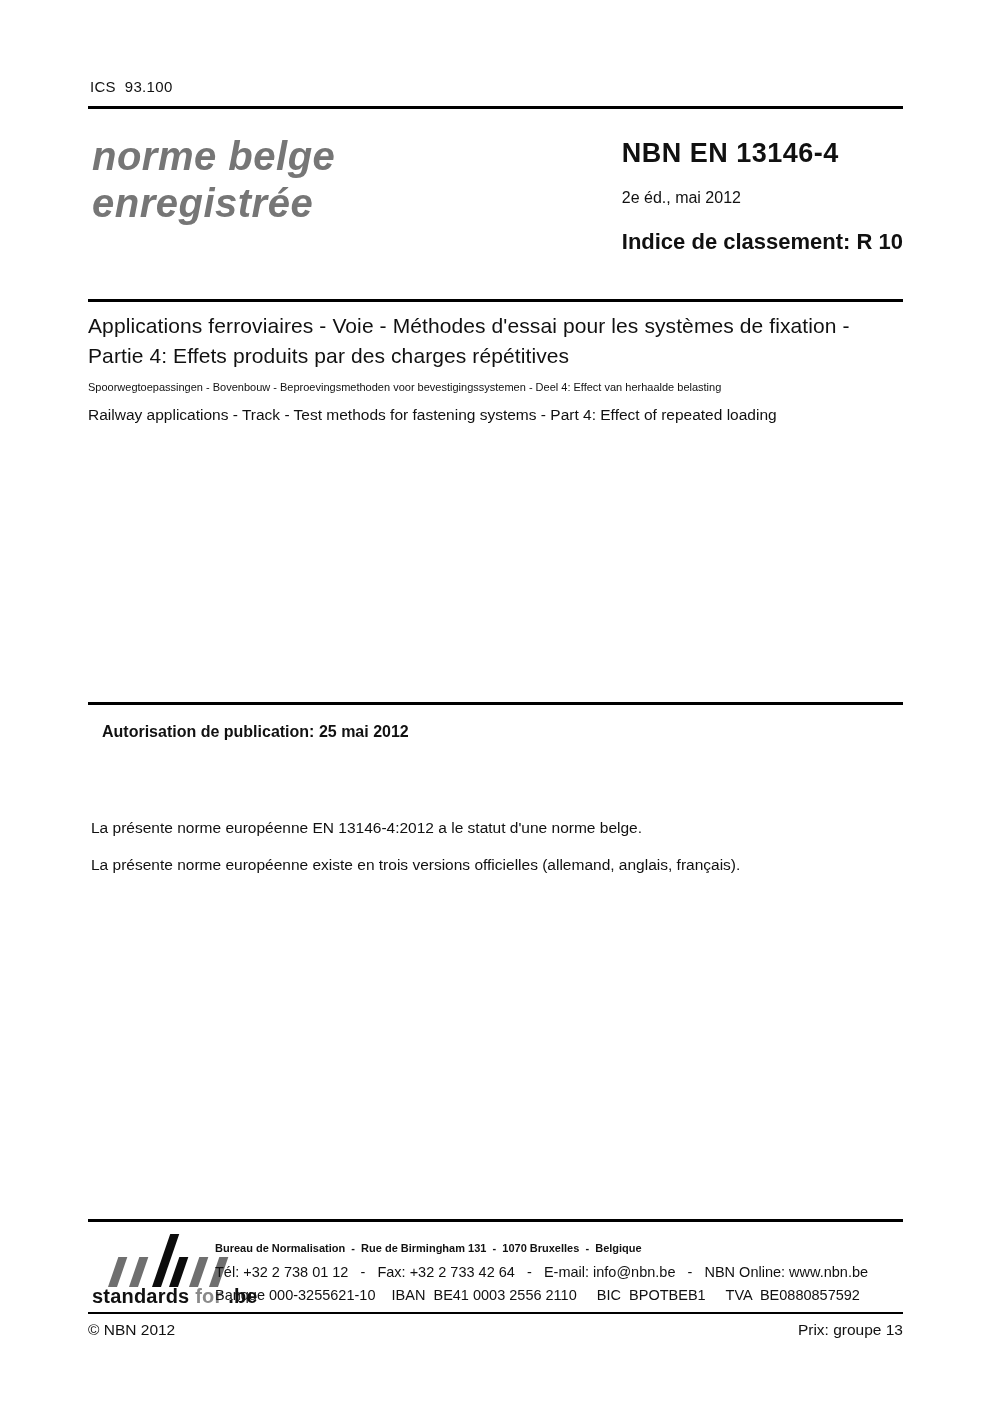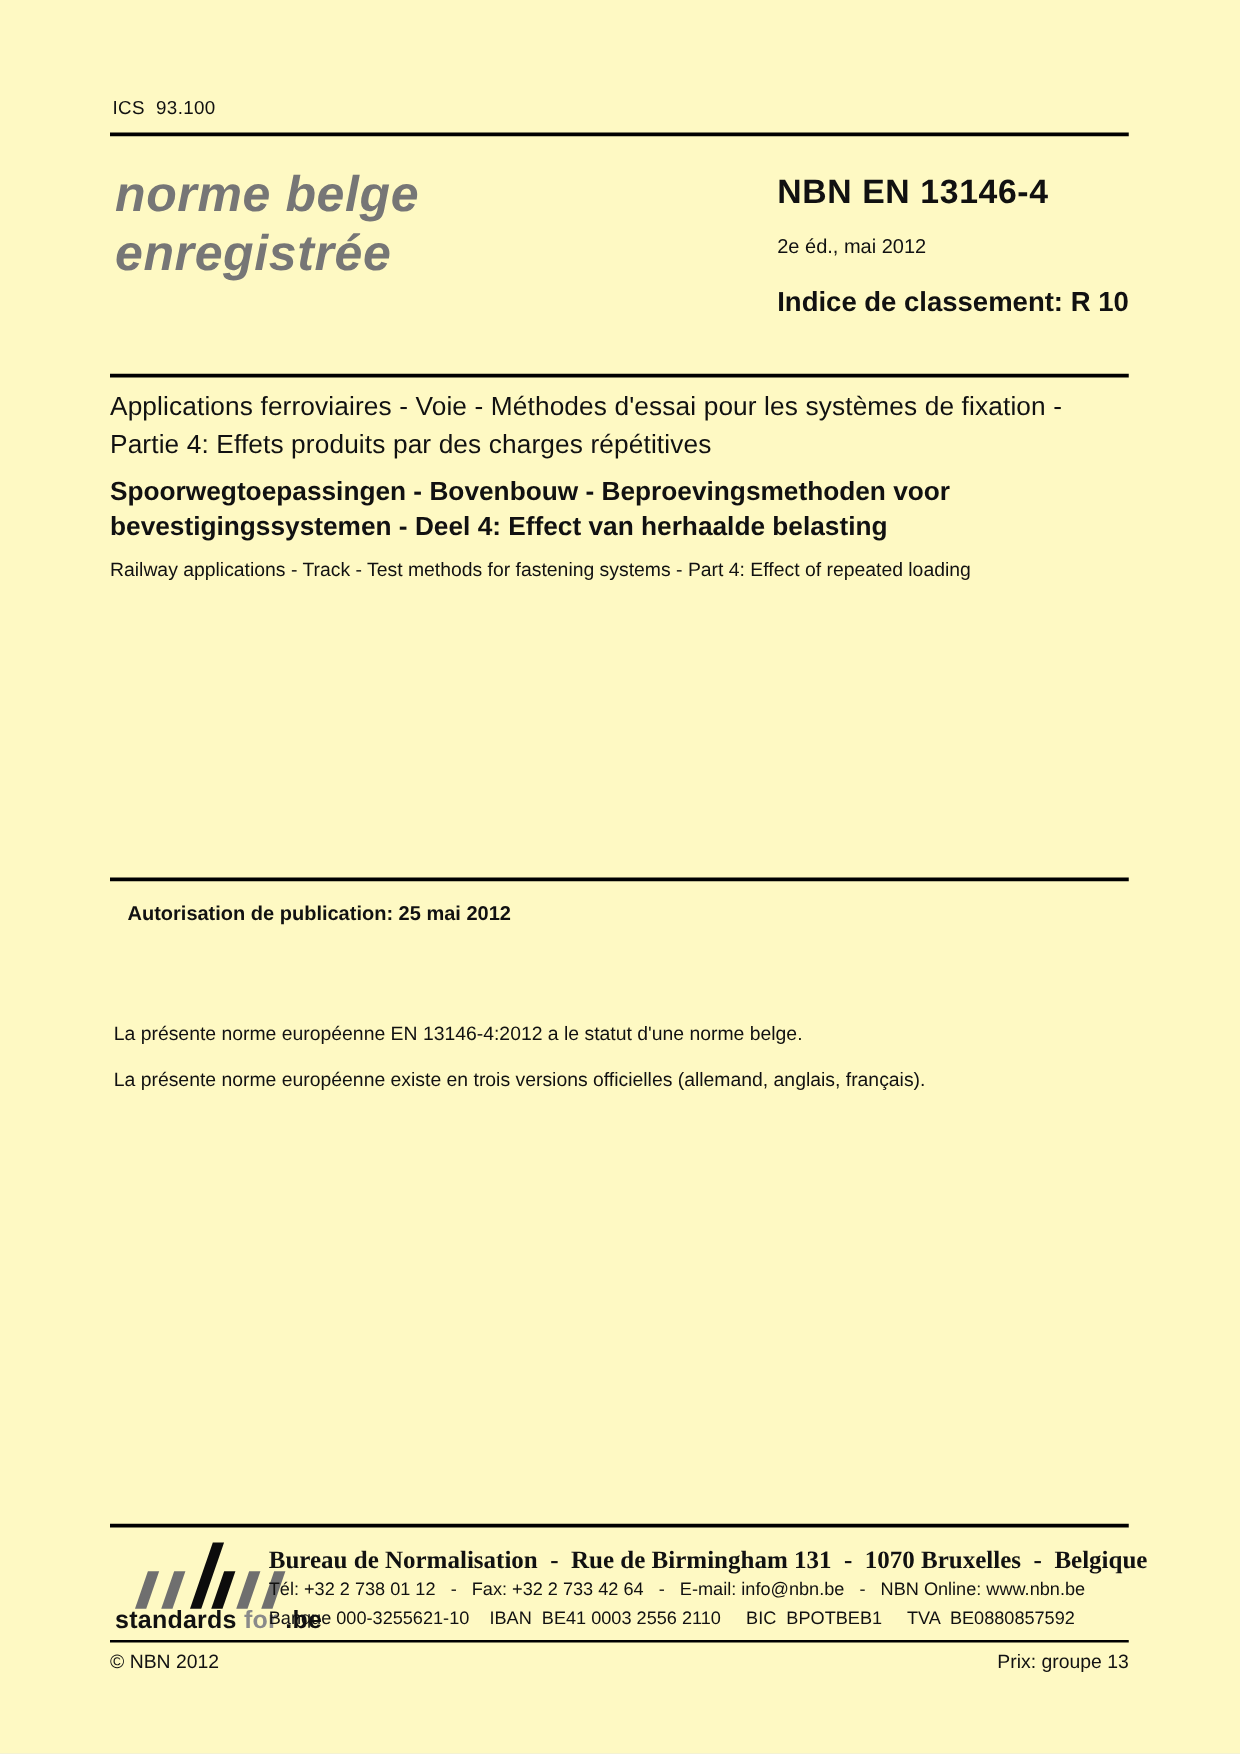--- a/index.html
+++ b/index.html
@@ -1,21 +1,21 @@
 <!DOCTYPE html>
 <html><head>
 <meta charset="utf-8">
 <style>
   * { margin:0; padding:0; box-sizing:border-box; }
   html,body { background:#e8e8e8; }
   .page {
     position:relative;
     width:992px; height:1403px;
     margin:0 auto;
-    background:#fef9c3;
+    background:#ffffff;
     font-family:"Liberation Sans", sans-serif;
     color:#111;
     overflow:hidden;
   }
   .rule { position:absolute; left:88px; width:815px; height:2.5px; background:#000; }
   .pre { white-space:pre-wrap; }
 
   .ics { position:absolute; left:90px; top:78px; font-size:15px; letter-spacing:0.3px; }
 
   .doc-type {
@@ -24,21 +24,21 @@
     color:#767676; line-height:1.17; letter-spacing:0.5px;
   }
 
   .head-right { position:absolute; right:89px; top:138px; }
   .std-code { font-size:27px; font-weight:bold; letter-spacing:0.5px; }
   .edition { font-size:16px; margin-top:20px; }
   .class-index { font-size:22px; font-weight:bold; margin-top:22px; }
 
   .title-block { position:absolute; left:88px; top:311px; width:818px; }
   .title-fr { font-size:21px; font-weight:normal; line-height:1.42; letter-spacing:0.1px; }
-  .sub-nl { font-size:21px; line-height:1.35; margin-top:9px;font-weight:bold; }
+  .sub-nl { font-size:11px; line-height:1.35; margin-top:9px; }
   .sub-en { font-size:15.5px; line-height:1.35; margin-top:11px; }
 
   .auth { position:absolute; left:90px; top:723px; font-size:16px; font-weight:bold;margin-left:12px; }
 
   .para { position:absolute; left:91px; width:812px; font-size:15.5px; line-height:1.3; }
   .para1 { top:777px; }
   .para2 { top:818px; }
   .para3 { top:855px; }
 
   
@@ -47,21 +47,21 @@
   .bar.short { height:30px; }
   .bar.tall  { height:53px; }
   .bar.gray  { background:#6f6f6f; }
   .bar.black { background:#0c0c0c; }
   .b1 { left:16px; } .b2 { left:37px; } .b3 { left:60px; }
   .b4 { left:77px; } .b5 { left:97px; } .b6 { left:117px; }
   .tagline { position:absolute; left:0; bottom:0; font-size:20px; font-weight:bold; white-space:pre; letter-spacing:0.2px; }
   .tagline .dim { color:#8a8a8a; }
 
   .footer-text { position:absolute; left:215px; top:1237px; font-size:14.5px; line-height:23.5px; }
-  .footer-text .addr { font-size:20px; font-weight:bold;font-family:Liberation Serif, serif; }
+  .footer-text .addr { font-size:11px; font-weight:bold; }
 
   .bottom-row {
     position:absolute; left:88px; top:1321px; width:815px;
     display:flex; justify-content:space-between;
     font-size:15.5px;
   }
 
   .r1 { top:106px; }
   .r2 { top:299px; }
   .r3 { top:702px; }

